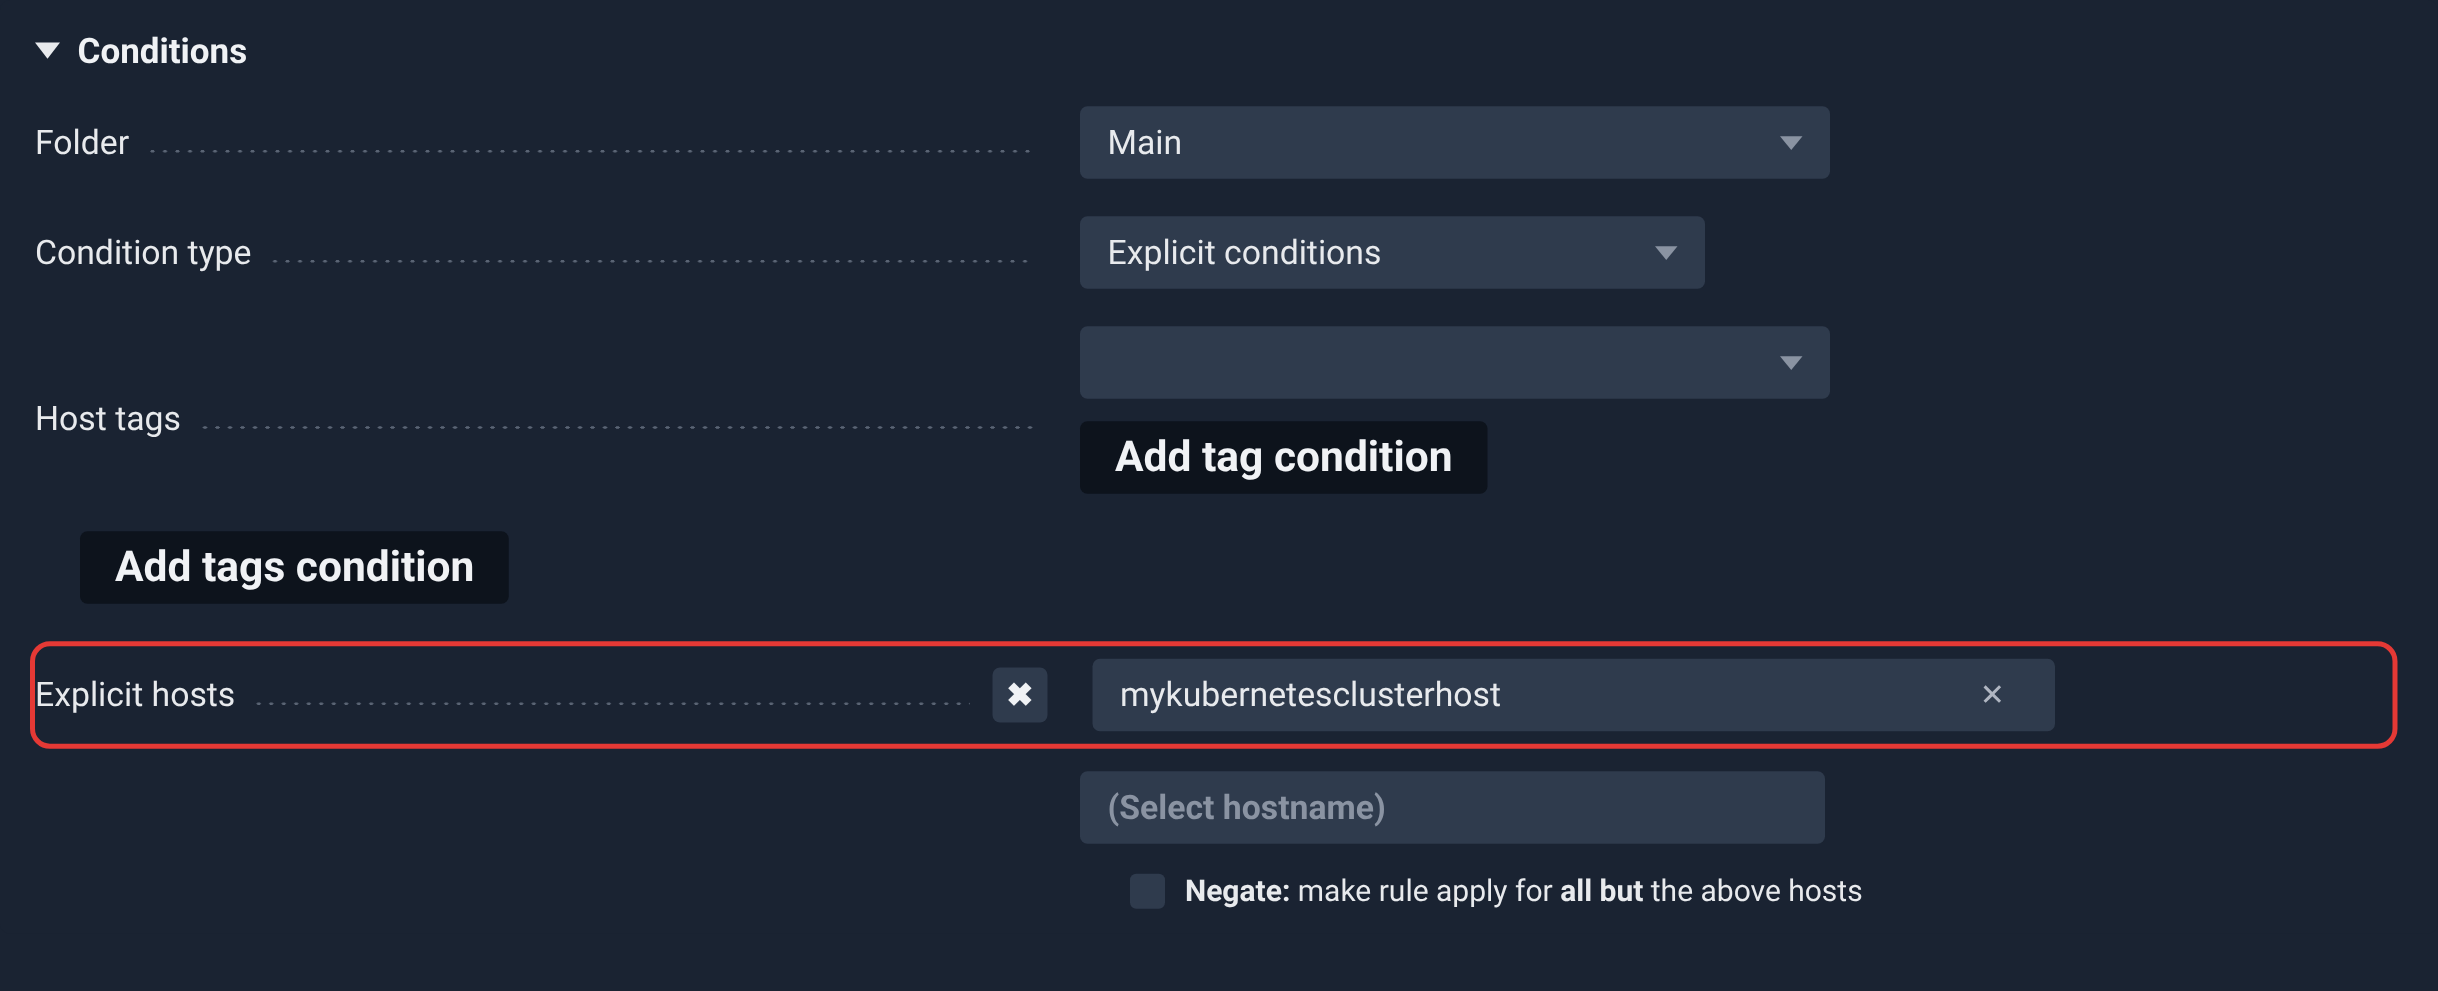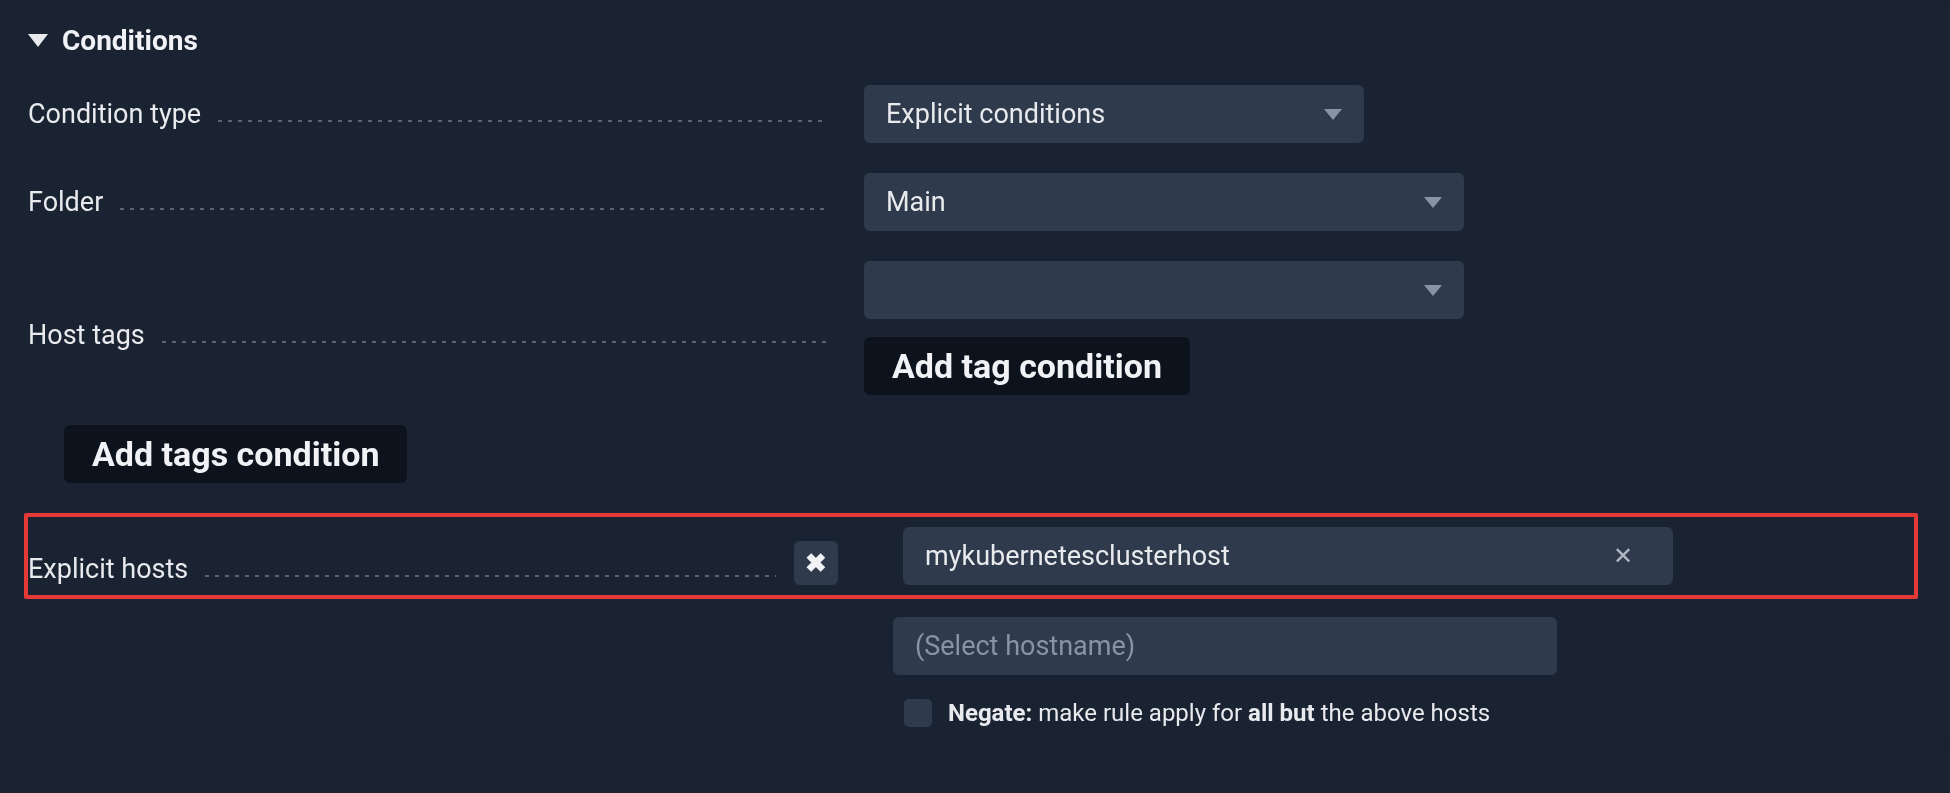--- a/index.html
+++ b/index.html
@@ -104,26 +104,26 @@
     padding: 0 28px;
     font-size: 34px;
     font-weight: 700;
     color: #f0f2f5;
     cursor: pointer;
     width: fit-content;
   }
 
   .highlight-box {
     border: 4px solid #e53935;
-    border-radius: 2px;
+    border-radius: 16px;
     padding: 10px 14px 10px 0;
     margin-left: -4px;
     margin-bottom: 18px;
     display: flex;
-    align-items: flex-end;
+    align-items: center;
   }
   .highlight-box .row-label-wrap {
     width: 748px;
   }
   .remove-btn {
     background: #2f3b4d;
     width: 44px;
     height: 44px;
     border-radius: 6px;
     display: inline-flex;
@@ -142,21 +142,20 @@
     height: 58px;
     width: 770px;
     display: flex;
     align-items: center;
     justify-content: space-between;
     padding: 0 22px;
     font-size: 27px;
     color: #e8eaed;
     cursor: pointer;
     position: relative;
-    margin-left: 29px;
   }
   .host-select .right {
     display: flex;
     align-items: center;
     gap: 18px;
   }
   .host-select .clear-x {
     font-size: 24px;
     color: #b0b6c2;
     font-weight:400;
@@ -192,39 +191,39 @@
 
 <div class="panel">
 
   <div class="section-header">
     <span class="arrow"></span>
     <span class="title">Conditions</span>
   </div>
 
   <div class="row">
     <div class="row-label-wrap">
+      <span class="row-label">Folder</span>
+      <span class="dots"></span>
+    </div>
+    <div class="row-controls">
+      <div class="select wide">
+        <span>Main</span>
+        <span class="caret"></span>
+      </div>
+    </div>
+  </div>
+
+  <div class="row">
+    <div class="row-label-wrap">
       <span class="row-label">Condition type</span>
       <span class="dots"></span>
     </div>
     <div class="row-controls">
       <div class="select narrow">
         <span>Explicit conditions</span>
-        <span class="caret"></span>
-      </div>
-    </div>
-  </div>
-
-  <div class="row">
-    <div class="row-label-wrap">
-      <span class="row-label">Folder</span>
-      <span class="dots"></span>
-    </div>
-    <div class="row-controls">
-      <div class="select wide">
-        <span>Main</span>
         <span class="caret"></span>
       </div>
     </div>
   </div>
 
   <div class="row" style="align-items:center;">
     <div class="row-label-wrap" style="margin-top:14px;">
       <span class="row-label">Host tags</span>
       <span class="dots"></span>
     </div>
@@ -260,21 +259,21 @@
         <span>mykubernetesclusterhost</span>
         <span class="right">
           <span class="clear-x">✕</span>
           <span class="caret"></span>
         </span>
       </div>
     </div>
   </div>
 
   <div class="indent-controls">
-    <div class="host-select placeholder" style="width:664px;">
+    <div class="host-select placeholder" style="width:596px;font-weight:bold;">
       <span>(Select hostname)</span>
       <span class="caret"></span>
     </div>
     <div class="negate-row">
       <div class="checkbox"></div>
       <div>
         <span class="neg-label">Negate:</span><span> make rule apply for </span><span class="allbut">all but</span><span> the above hosts</span>
       </div>
     </div>
   </div>

